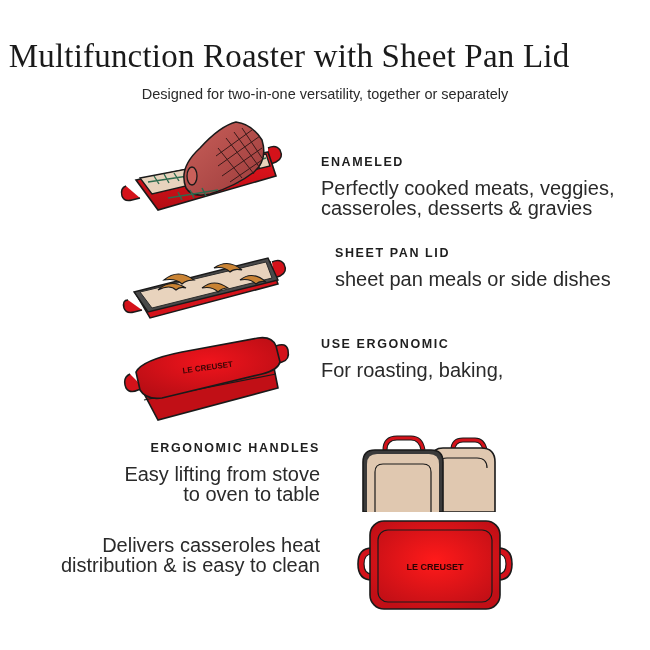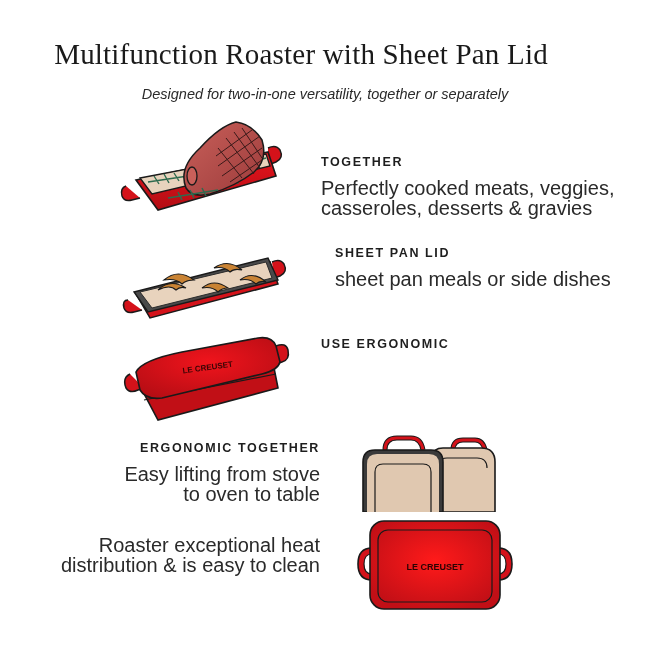--- a/index.html
+++ b/index.html
@@ -1,18 +1,18 @@
 <!DOCTYPE html>
 <html><head>
 <meta charset="utf-8">
 <style>
   html, body { margin: 0; padding: 0; background: #ffffff; }
   body { width: 650px; height: 650px; position: relative; overflow: hidden; color: #1e1e1e; font-family: "Liberation Sans", sans-serif; }
-  .title { position: absolute; top: 38px; left: 12px; width: 578px; text-align: center; font-family: "Liberation Serif", "DejaVu Serif", serif; font-size: 29px; color: #1a1a1a; letter-spacing: 0.2px; }
-  .subtitle { position: absolute; top: 86px; left: 0; width: 650px; text-align: center; font-size: 14.5px; color: #2a2a2a; font-style: italic; }
+  .title { position: absolute; top: 38px; left: 0; width: 578px; text-align: center; font-family: "Liberation Serif", "DejaVu Serif", serif; font-size: 33px; color: #1a1a1a; letter-spacing: 0.2px; }
+  .subtitle { position: absolute; top: 86px; left: 0; width: 650px; text-align: center; font-size: 14.5px; color: #2a2a2a; }
   .feature { position: absolute; }
   .feature .head { font-weight: bold; font-size: 12.5px; letter-spacing: 1.6px; color: #1e1e1e; margin-bottom: 9px; }
   .feature .desc { font-size: 20px; line-height: 20px; color: #2a2a2a; }
   .feature.right-align { text-align: right; }
   .illus { position: absolute; }
 </style>
 </head>
 <body>
 
 <div class="title">Multifunction Roaster with Sheet Pan Lid</div>
@@ -48,21 +48,21 @@
   <g stroke="#3a1a1a" stroke-width="1" fill="none">
     <path d="M108 20 l28 36 M116 14 l26 36 M100 30 l24 30 M124 10 l20 30"></path>
     <path d="M100 48 l42 -30 M104 58 l40 -28 M112 64 l32 -22 M98 38 l36 -26"></path>
   </g>
 
   <g stroke="#2e6b4f" stroke-width="1.5" fill="none">
     <path d="M50 80 l50 -8 M60 74 l4 8 M72 72 l4 8 M84 70 l4 8"></path>
   </g>
 </svg>
 <div class="feature" style="left:321px;top:155px">
-  <div class="head">TOGETHER</div>
+  <div class="head">ENAMELED</div>
   <div class="desc">Perfectly cooked meats, veggies,</div>
   <div class="desc">casseroles, desserts &amp; gravies</div>
 </div>
 
 <svg class="illus" style="left:122px;top:250px" width="172" height="72" viewBox="0 0 172 72">
   <path d="M6 50 q-6 0 -4 8 q2 6 10 4 l8 -2" fill="#d4121a" stroke="#1a1a1a" stroke-width="1.5"></path>
   <path d="M150 12 q8 -4 12 2 q4 8 -4 12 l-6 2" fill="#d4121a" stroke="#1a1a1a" stroke-width="1.5"></path>
   <path d="M14 44 L148 12 L156 34 L28 68 Z" fill="#d4121a" stroke="#1a1a1a" stroke-width="1.5"></path>
   <path d="M12 42 L146 8 L156 30 L26 62 Z" fill="#4a4a4a" stroke="#1a1a1a" stroke-width="1.4"></path>
   <path d="M18 42 L144 12 L150 28 L30 58 Z" fill="#e8d3bd" stroke="#2a2a2a" stroke-width="1"></path>
@@ -88,41 +88,42 @@
   </defs>
   <path d="M8 44 q-8 4 -4 14 q4 6 12 2 l6 -2" fill="#d4121a" stroke="#1a1a1a" stroke-width="1.5"></path>
   <path d="M154 16 q10 -4 12 4 q2 10 -6 12 l-6 2" fill="#d4121a" stroke="#1a1a1a" stroke-width="1.5"></path>
   <path d="M18 56 L150 28 L156 58 L36 90 Z" fill="#c10f16" stroke="#1a1a1a" stroke-width="1.6"></path>
   <path d="M18 60 L152 34 M22 70 L154 44" stroke="#1a1a1a" stroke-width="1.2" fill="none"></path>
   <path d="M14 42 Q20 30 60 22 L136 8 Q150 6 154 16 L158 32 Q156 40 140 44 L40 68 Q24 70 18 60 Z" fill="url(#lidg)" stroke="#1a1a1a" stroke-width="1.6"></path>
   <text x="86" y="40" font-family="Liberation Sans, sans-serif" font-weight="bold" font-size="8" fill="#3a0505" text-anchor="middle" transform="rotate(-8 86 40)">LE CREUSET</text>
 </svg>
 <div class="feature" style="left:321px;top:337px">
   <div class="head">USE ERGONOMIC</div>
+  <div class="desc">For roasting, baking,</div>
 </div>
 
 <div class="feature right-align" style="right:330px;top:441px">
-  <div class="head">ERGONOMIC TOGETHER</div>
+  <div class="head">ERGONOMIC HANDLES</div>
   <div class="desc">Easy lifting from stove</div>
   <div class="desc">to oven to table</div>
 </div>
 <svg class="illus" style="left:355px;top:432px" width="150" height="80" viewBox="0 0 150 80">
   <path d="M30 18 q0 -12 12 -12 h14 q10 0 12 12" fill="none" stroke="#1a1a1a" stroke-width="5"></path>
   <path d="M30 18 q0 -12 12 -12 h14 q10 0 12 12" fill="none" stroke="#d4121a" stroke-width="3"></path>
   <path d="M98 18 q0 -10 10 -10 h12 q8 0 10 10" fill="none" stroke="#1a1a1a" stroke-width="5"></path>
   <path d="M98 18 q0 -10 10 -10 h12 q8 0 10 10" fill="none" stroke="#d4121a" stroke-width="3"></path>
   <path d="M78 24 q0 -8 10 -8 h38 q14 0 14 14 v50 h-62 Z" fill="#e0c8b0" stroke="#1a1a1a" stroke-width="1.6"></path>
   <path d="M86 30 q0 -4 6 -4 h30 q10 0 10 10" fill="none" stroke="#1a1a1a" stroke-width="1.2"></path>
   <path d="M8 80 v-50 q0 -12 12 -12 h56 q12 0 12 12 v50 Z" fill="#3a3a3a" stroke="#1a1a1a" stroke-width="1.6"></path>
   <path d="M12 80 v-48 q0 -10 10 -10 h52 q10 0 10 10 v48 Z" fill="#e0c8b0"></path>
   <path d="M20 80 v-40 q0 -8 8 -8 h40 q8 0 8 8 v40" fill="none" stroke="#1a1a1a" stroke-width="1.2"></path>
 </svg>
 
 <div class="feature right-align" style="right:330px;top:535px">
-  <div class="desc">Roaster exceptional heat</div>
+  <div class="desc">Delivers casseroles heat</div>
   <div class="desc">distribution &amp; is easy to clean</div>
 </div>
 <svg class="illus" style="left:352px;top:518px" width="166" height="94" viewBox="0 0 166 94">
   <defs>
     <radialGradient id="topg" cx="0.5" cy="0.45" r="0.6">
       <stop offset="0" stop-color="#ff1a1a"></stop>
         <stop offset="1" stop-color="#c10f16"></stop>
     </radialGradient>
   </defs>
   <path d="M20 30 q-14 0 -14 16 q0 16 14 16" fill="#d4121a" stroke="#1a1a1a" stroke-width="1.6"></path>

